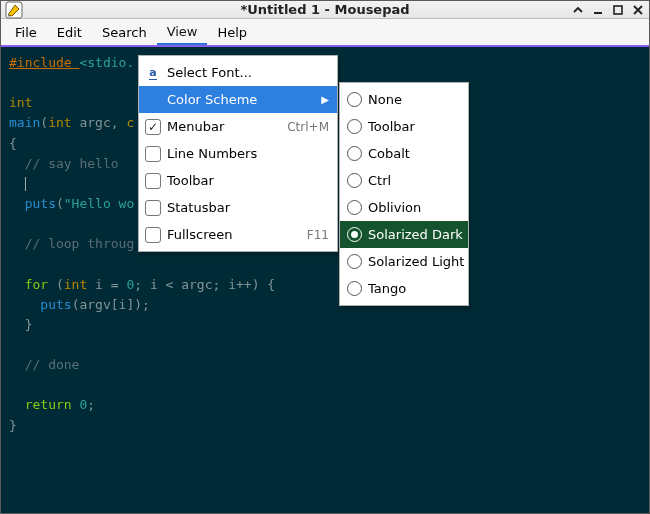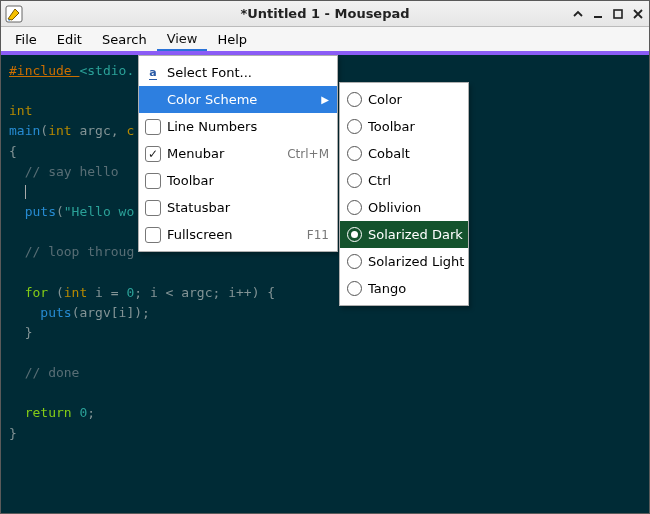--- a/index.html
+++ b/index.html
@@ -13,21 +13,21 @@
   }
   .window {
     width: 650px;
     height: 514px;
     background: #fff;
     display: flex;
     flex-direction: column;
     border: 1px solid #5a5a5a;
   }
   .titlebar {
-    height: 26px;
+    height: 18px;
     background: linear-gradient(#f2f2f2, #e6e6e6);
     border-bottom: 1px solid #bbb;
     display: flex;
     align-items: center;
     padding: 0 4px;
     position: relative;
   }
   .titlebar .app-icon {
     width: 18px; height: 18px;
     margin-right: 6px;
@@ -47,21 +47,21 @@
     align-items: center;
   }
   .win-controls span {
     width: 14px; height: 14px;
     display: flex; align-items: center; justify-content: center;
     color: #222;
   }
   .menubar {
     height: 28px;
     background: #f6f6f6;
-    border-bottom: 4px solid #8b5cf6;
+    border-bottom: 2px solid #8b5cf6;
     display: flex;
     align-items: stretch;
     padding: 0 4px;
   }
   .menubar .menu-item {
     padding: 0 10px;
     display: flex;
     align-items: center;
     cursor: default;
     position: relative;
@@ -249,35 +249,35 @@
       </span>
     <span class="label">Select Font...</span>
   </div>
   <div class="row sel">
     <span class="chkcol"></span>
     <span class="label">Color Scheme</span>
     <span class="arrow">▶</span>
   </div>
   <div class="row">
     <span class="chkcol">
-        <span class="chkbox"></span>
-      </span>
-    <span class="label">Line Numbers</span>
-  </div>
-  <div class="row">
-    <span class="chkcol">
         <span class="chkbox checked"></span>
       </span>
     <span class="label">Menubar</span>
     <span class="accel">Ctrl+M</span>
   </div>
   <div class="row">
     <span class="chkcol">
         <span class="chkbox"></span>
       </span>
+    <span class="label">Line Numbers</span>
+  </div>
+  <div class="row">
+    <span class="chkcol">
+        <span class="chkbox"></span>
+      </span>
     <span class="label">Toolbar</span>
   </div>
   <div class="row">
     <span class="chkcol">
         <span class="chkbox"></span>
       </span>
     <span class="label">Statusbar</span>
   </div>
   <div class="row">
     <span class="chkcol">
@@ -286,21 +286,21 @@
     <span class="label">Fullscreen</span>
     <span class="accel">F11</span>
   </div>
 </div>
 
 <div class="submenu">
   <div class="srow">
       <span class="radcol">
         <span class="radio"></span>
       </span>
-      <span>Color</span>
+      <span>None</span>
     </div>
   <div class="srow">
       <span class="radcol">
         <span class="radio"></span>
       </span>
       <span>Toolbar</span>
     </div>
   <div class="srow">
       <span class="radcol">
         <span class="radio"></span>

